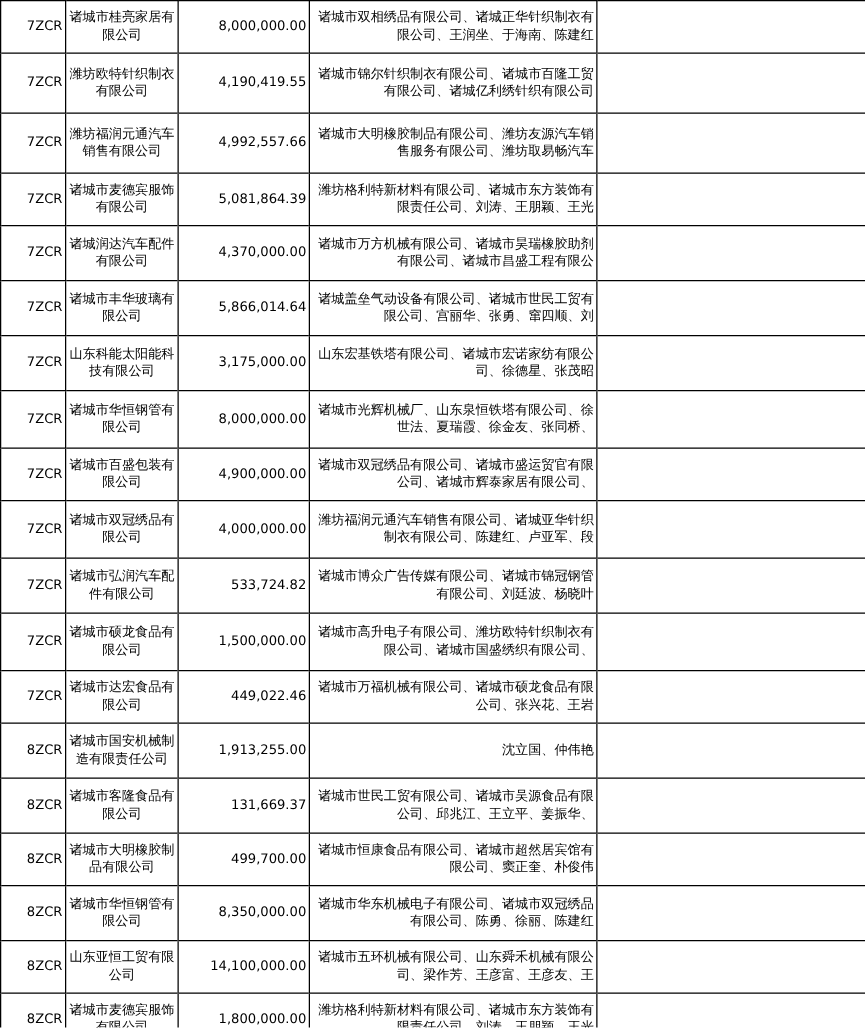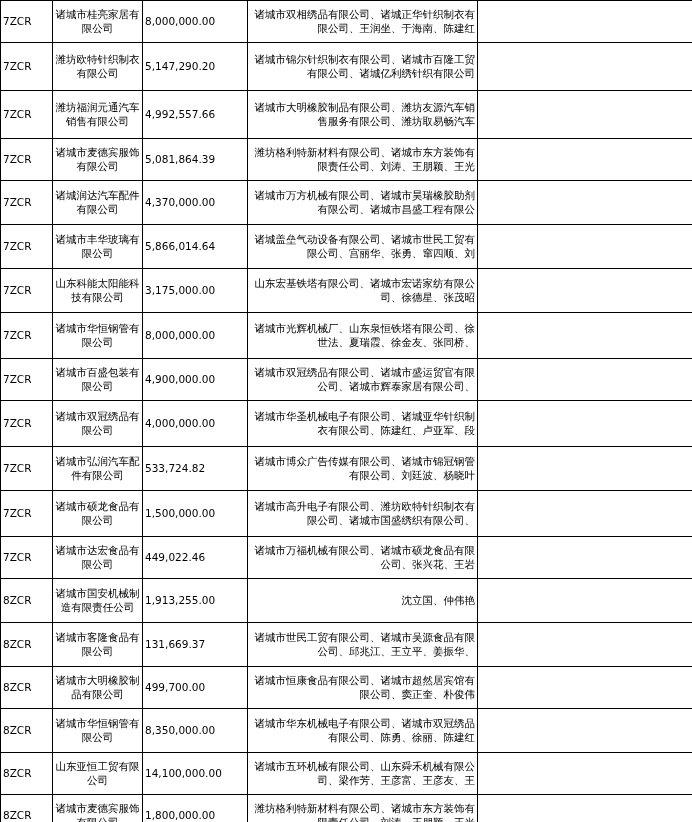--- a/index.html
+++ b/index.html
@@ -22,31 +22,31 @@
   }
   table.doc-table td {
     border: 1px solid #000000;
     padding: 1px 2px;
     vertical-align: middle;
     overflow: hidden;
     line-height: 1.25;
   }
   td.col-code {
     width: 47px;
-    text-align: left;
+    text-align: right;
     white-space: nowrap;
   }
   td.col-name {
     width: 85px;
     text-align: center;
     margin-left: 46px;
   }
   td.col-amount {
     width: 100px;
-    text-align: left;
+    text-align: right;
     white-space: nowrap;
   }
   td.col-guarantor {
     width: 225px;
     text-align: right;
   }
   td.col-note {
     width: 225px;
     text-align: center;
   }
@@ -62,21 +62,21 @@
       <tr style="height: 42px;">
         <td class="col-code dashed-bottom">7ZCR</td>
         <td class="col-name dashed-bottom">诸城市桂亮家居有限公司</td>
         <td class="col-amount dashed-bottom">8,000,000.00</td>
         <td class="col-guarantor dashed-bottom">诸城市双相绣品有限公司、诸城正华针织制衣有限公司、王润坐、于海南、陈建红</td>
         <td class="col-note dashed-bottom"></td>
       </tr>
       <tr style="height: 48px;">
         <td class="col-code dashed-bottom">7ZCR</td>
         <td class="col-name dashed-bottom">潍坊欧特针织制衣有限公司</td>
-        <td class="col-amount dashed-bottom">5,147,290.20</td>
+        <td class="col-amount dashed-bottom">4,190,419.55</td>
         <td class="col-guarantor dashed-bottom">诸城市锦尔针织制衣有限公司、诸城市百隆工贸有限公司、诸城亿利绣针织有限公司</td>
         <td class="col-note dashed-bottom"></td>
       </tr>
       <tr style="height: 48px;">
         <td class="col-code dashed-bottom">7ZCR</td>
         <td class="col-name dashed-bottom">潍坊福润元通汽车销售有限公司</td>
         <td class="col-amount dashed-bottom">4,992,557.66</td>
         <td class="col-guarantor dashed-bottom">诸城市大明橡胶制品有限公司、潍坊友源汽车销售服务有限公司、潍坊取易畅汽车</td>
         <td class="col-note dashed-bottom"></td>
       </tr>
@@ -119,21 +119,21 @@
         <td class="col-code dashed-bottom">7ZCR</td>
         <td class="col-name dashed-bottom">诸城市百盛包装有限公司</td>
         <td class="col-amount dashed-bottom">4,900,000.00</td>
         <td class="col-guarantor dashed-bottom">诸城市双冠绣品有限公司、诸城市盛运贸官有限公司、诸城市辉泰家居有限公司、</td>
         <td class="col-note dashed-bottom"></td>
       </tr>
       <tr style="height: 46px;">
         <td class="col-code dashed-bottom">7ZCR</td>
         <td class="col-name dashed-bottom">诸城市双冠绣品有限公司</td>
         <td class="col-amount dashed-bottom">4,000,000.00</td>
-        <td class="col-guarantor dashed-bottom">诸城市华圣机械电子有限公司、诸城亚华针织制衣有限公司、陈建红、卢亚军、段</td>
+        <td class="col-guarantor dashed-bottom">潍坊福润元通汽车销售有限公司、诸城亚华针织制衣有限公司、陈建红、卢亚军、段</td>
         <td class="col-note dashed-bottom"></td>
       </tr>
       <tr style="height: 44px;">
         <td class="col-code dashed-bottom">7ZCR</td>
         <td class="col-name dashed-bottom">诸城市弘润汽车配件有限公司</td>
         <td class="col-amount dashed-bottom">533,724.82</td>
         <td class="col-guarantor dashed-bottom">诸城市博众广告传媒有限公司、诸城市锦冠钢管有限公司、刘廷波、杨晓叶</td>
         <td class="col-note dashed-bottom"></td>
       </tr>
       <tr style="height: 46px;">

